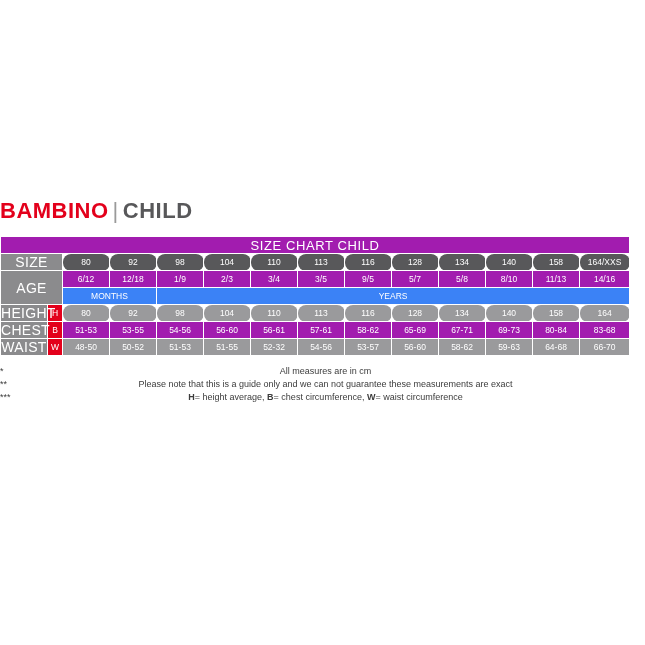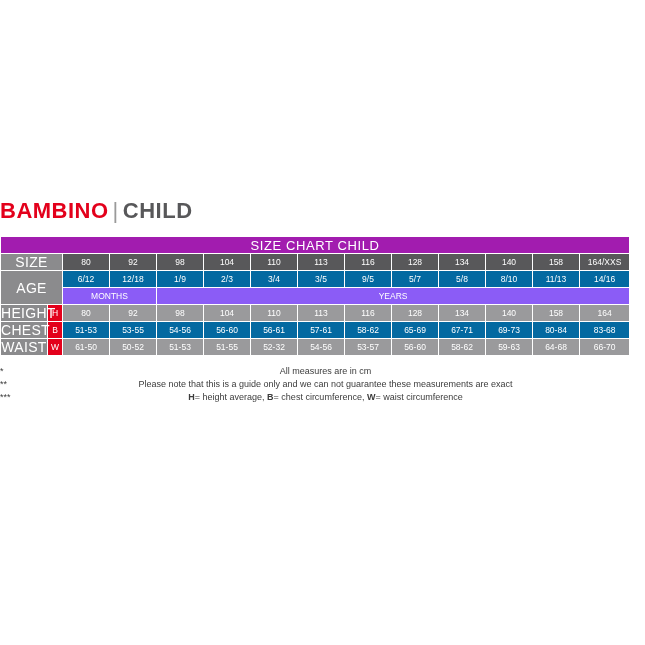--- a/index.html
+++ b/index.html
@@ -87,25 +87,25 @@
   .badge {
     background: #e3001b;
     color: #ffffff;
     font-weight: bold;
     font-size: 8.5px;
     text-align: center;
     width: 14px;
   }
 
   .dark { background: #58585a; }
-  .mid  { background: #0369a1; }
+  .mid  { background: #a21caf; }
   .light{ background: #9a9a9c; }
-  .light2{ background: #8b5cf6; }
-
-  .b { font-weight: bold; }
+  .light2{ background: #3b82f6; }
+
+  .b { font-weight: bold; border-radius: 8px; }
 
   
   .notes {
     margin-top: 9px;
     font-size: 9px;
     color: #3c3c3c;
     line-height: 1.45;
   }
   .note-row {
     display: flex;
@@ -216,21 +216,21 @@
           <td class="mid">65-69</td>
           <td class="mid">67-71</td>
           <td class="mid">69-73</td>
           <td class="mid">80-84</td>
           <td class="mid">83-68</td>
         </tr>
 
         <tr>
           <td class="lbl">WAIST</td>
           <td class="badge">W</td>
-          <td class="light">61-50</td>
+          <td class="light">48-50</td>
           <td class="light">50-52</td>
           <td class="light">51-53</td>
           <td class="light">51-55</td>
           <td class="light">52-32</td>
           <td class="light">54-56</td>
           <td class="light">53-57</td>
           <td class="light">56-60</td>
           <td class="light">58-62</td>
           <td class="light">59-63</td>
           <td class="light">64-68</td>

